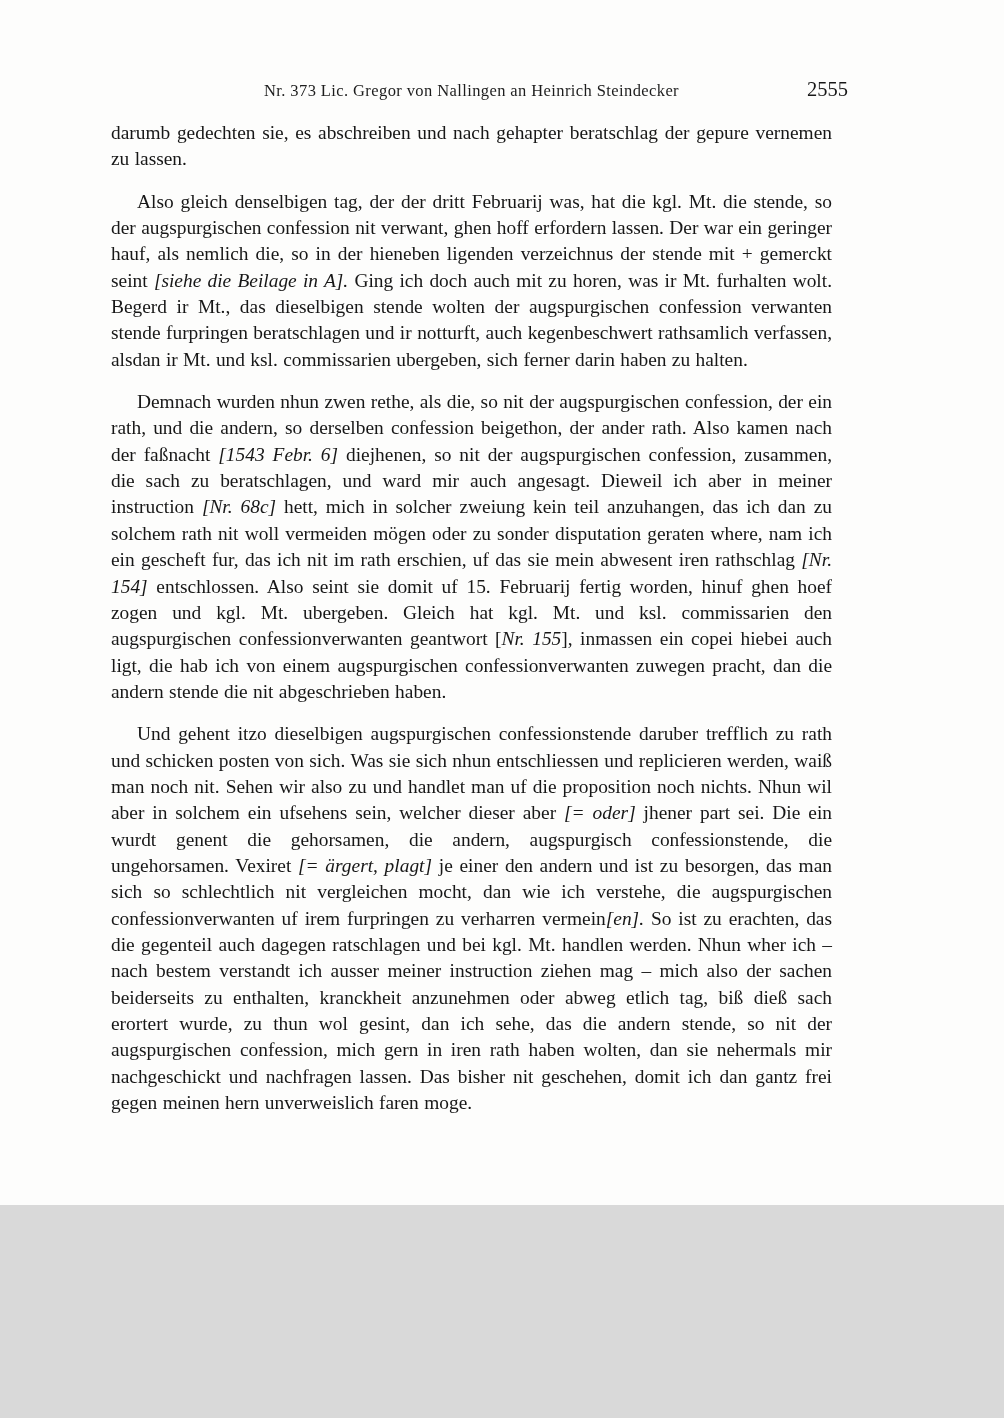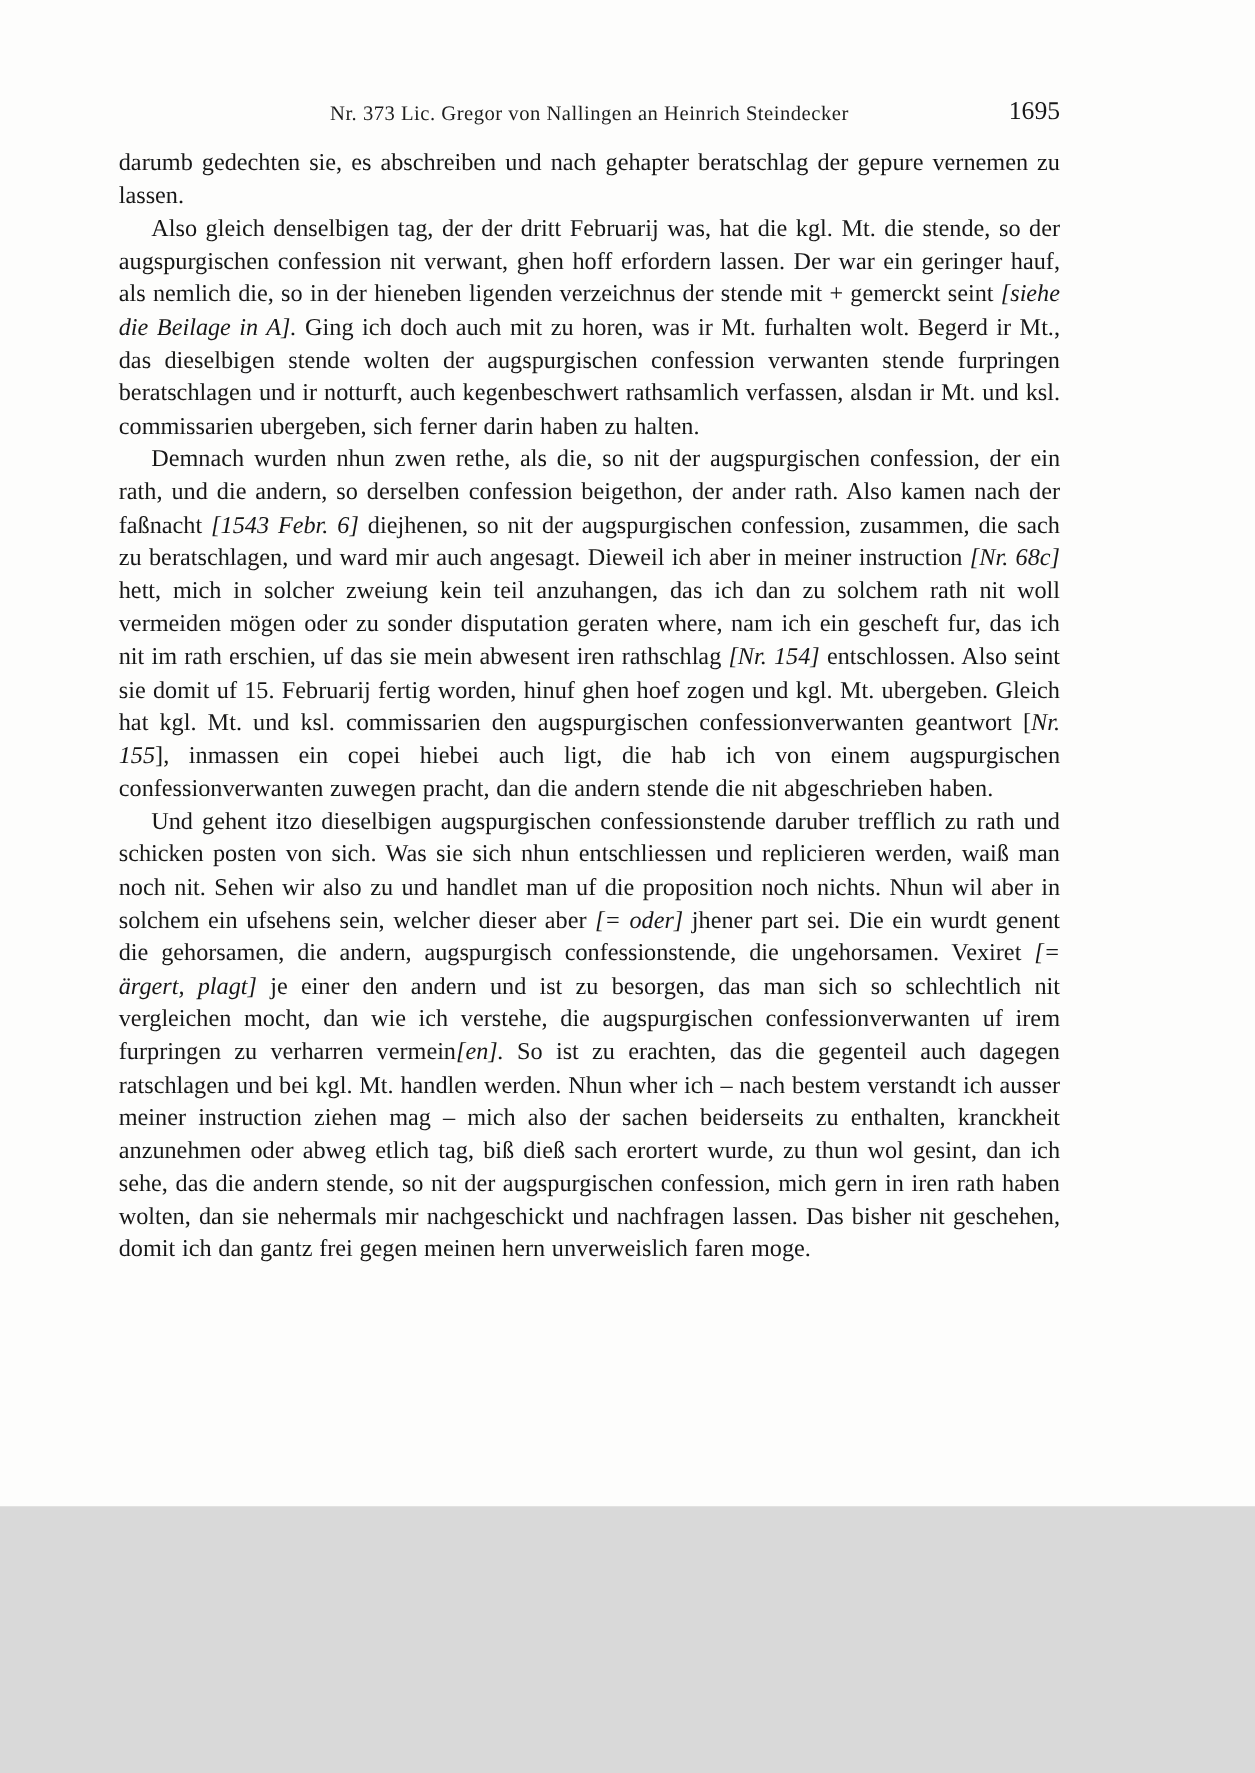--- a/index.html
+++ b/index.html
@@ -40,42 +40,42 @@
     white-space: nowrap;
   }
   .page-number {
     position: absolute;
     right: 0;
     top: 0;
     font-size: 20.5px;
     color: #171717;
   }
   .body-text p {
-    margin: 0;
+    margin: 16px;
     font-size: 19.4px;
     line-height: 26.35px;
     text-align: justify;
     color: #171717;
     word-spacing: 0.5px;
   }
   .body-text p.indent {
     text-indent: 26px;
   }
   .it {
     font-style: italic;
   }
 </style>
 </head>
 <body>
 
 <div class="sheet">
   <div class="content">
     <div class="page-header">
       <div class="header-title">Nr. 373 Lic. Gregor von Nallingen an Heinrich Steindecker</div>
-      <div class="page-number">1695</div>
+      <div class="page-number">2555</div>
     </div>
     <div class="body-text">
         <p class=""><span>darumb gedechten sie, es abschreiben und nach gehapter beratschlag der gepure vernemen zu lassen.</span></p>
         <p class="indent"><span>Also gleich denselbigen tag, der der dritt Februarij was, hat die kgl. Mt. die stende, so der augspurgischen confession nit verwant, ghen hoff erfordern lassen. Der war ein geringer hauf, als nemlich die, so in der hieneben ligenden verzeichnus der stende mit + gemerckt seint </span><span class="it">[siehe die Beilage in A].</span><span> Ging ich doch auch mit zu horen, was ir Mt. furhalten wolt. Begerd ir Mt., das dieselbigen stende wolten der augspurgischen confession verwanten stende furpringen beratschlagen und ir notturft, auch kegenbeschwert rathsamlich verfassen, alsdan ir Mt. und ksl. commissarien ubergeben, sich ferner darin haben zu halten.</span></p>
         <p class="indent"><span>Demnach wurden nhun zwen rethe, als die, so nit der augspurgischen confession, der ein rath, und die andern, so derselben confession beigethon, der ander rath. Also kamen nach der faßnacht </span><span class="it">[1543 Febr. 6]</span><span> diejhenen, so nit der augspurgischen confession, zusammen, die sach zu beratschlagen, und ward mir auch angesagt. Dieweil ich aber in meiner instruction </span><span class="it">[Nr. 68c]</span><span> hett, mich in solcher zweiung kein teil anzuhangen, das ich dan zu solchem rath nit woll vermeiden mögen oder zu sonder disputation geraten where, nam ich ein gescheft fur, das ich nit im rath erschien, uf das sie mein abwesent iren rathschlag </span><span class="it">[Nr. 154]</span><span> entschlossen. Also seint sie domit uf 15. Februarij fertig worden, hinuf ghen hoef zogen und kgl. Mt. ubergeben. Gleich hat kgl. Mt. und ksl. commissarien den augspurgischen confessionverwanten geantwort [</span><span class="it">Nr. 155</span><span>], inmassen ein copei hiebei auch ligt, die hab ich von einem augspurgischen confessionverwanten zuwegen pracht, dan die andern stende die nit abgeschrieben haben.</span></p>
         <p class="indent"><span>Und gehent itzo dieselbigen augspurgischen confessionstende daruber trefflich zu rath und schicken posten von sich. Was sie sich nhun entschliessen und replicieren werden, waiß man noch nit. Sehen wir also zu und handlet man uf die proposition noch nichts. Nhun wil aber in solchem ein ufsehens sein, welcher dieser aber </span><span class="it">[= oder]</span><span> jhener part sei. Die ein wurdt genent die gehorsamen, die andern, augspurgisch confessionstende, die ungehorsamen. Vexiret </span><span class="it">[= ärgert, plagt]</span><span> je einer den andern und ist zu besorgen, das man sich so schlechtlich nit vergleichen mocht, dan wie ich verstehe, die augspurgischen confessionverwanten uf irem furpringen zu verharren vermein</span><span class="it">[en].</span><span> So ist zu erachten, das die gegenteil auch dagegen ratschlagen und bei kgl. Mt. handlen werden. Nhun wher ich – nach bestem verstandt ich ausser meiner instruction ziehen mag – mich also der sachen beiderseits zu enthalten, kranckheit anzunehmen oder abweg etlich tag, biß dieß sach erortert wurde, zu thun wol gesint, dan ich sehe, das die andern stende, so nit der augspurgischen confession, mich gern in iren rath haben wolten, dan sie nehermals mir nachgeschickt und nachfragen lassen. Das bisher nit geschehen, domit ich dan gantz frei gegen meinen hern unverweislich faren moge.</span></p>
       </div>
   </div>
 </div>
 

